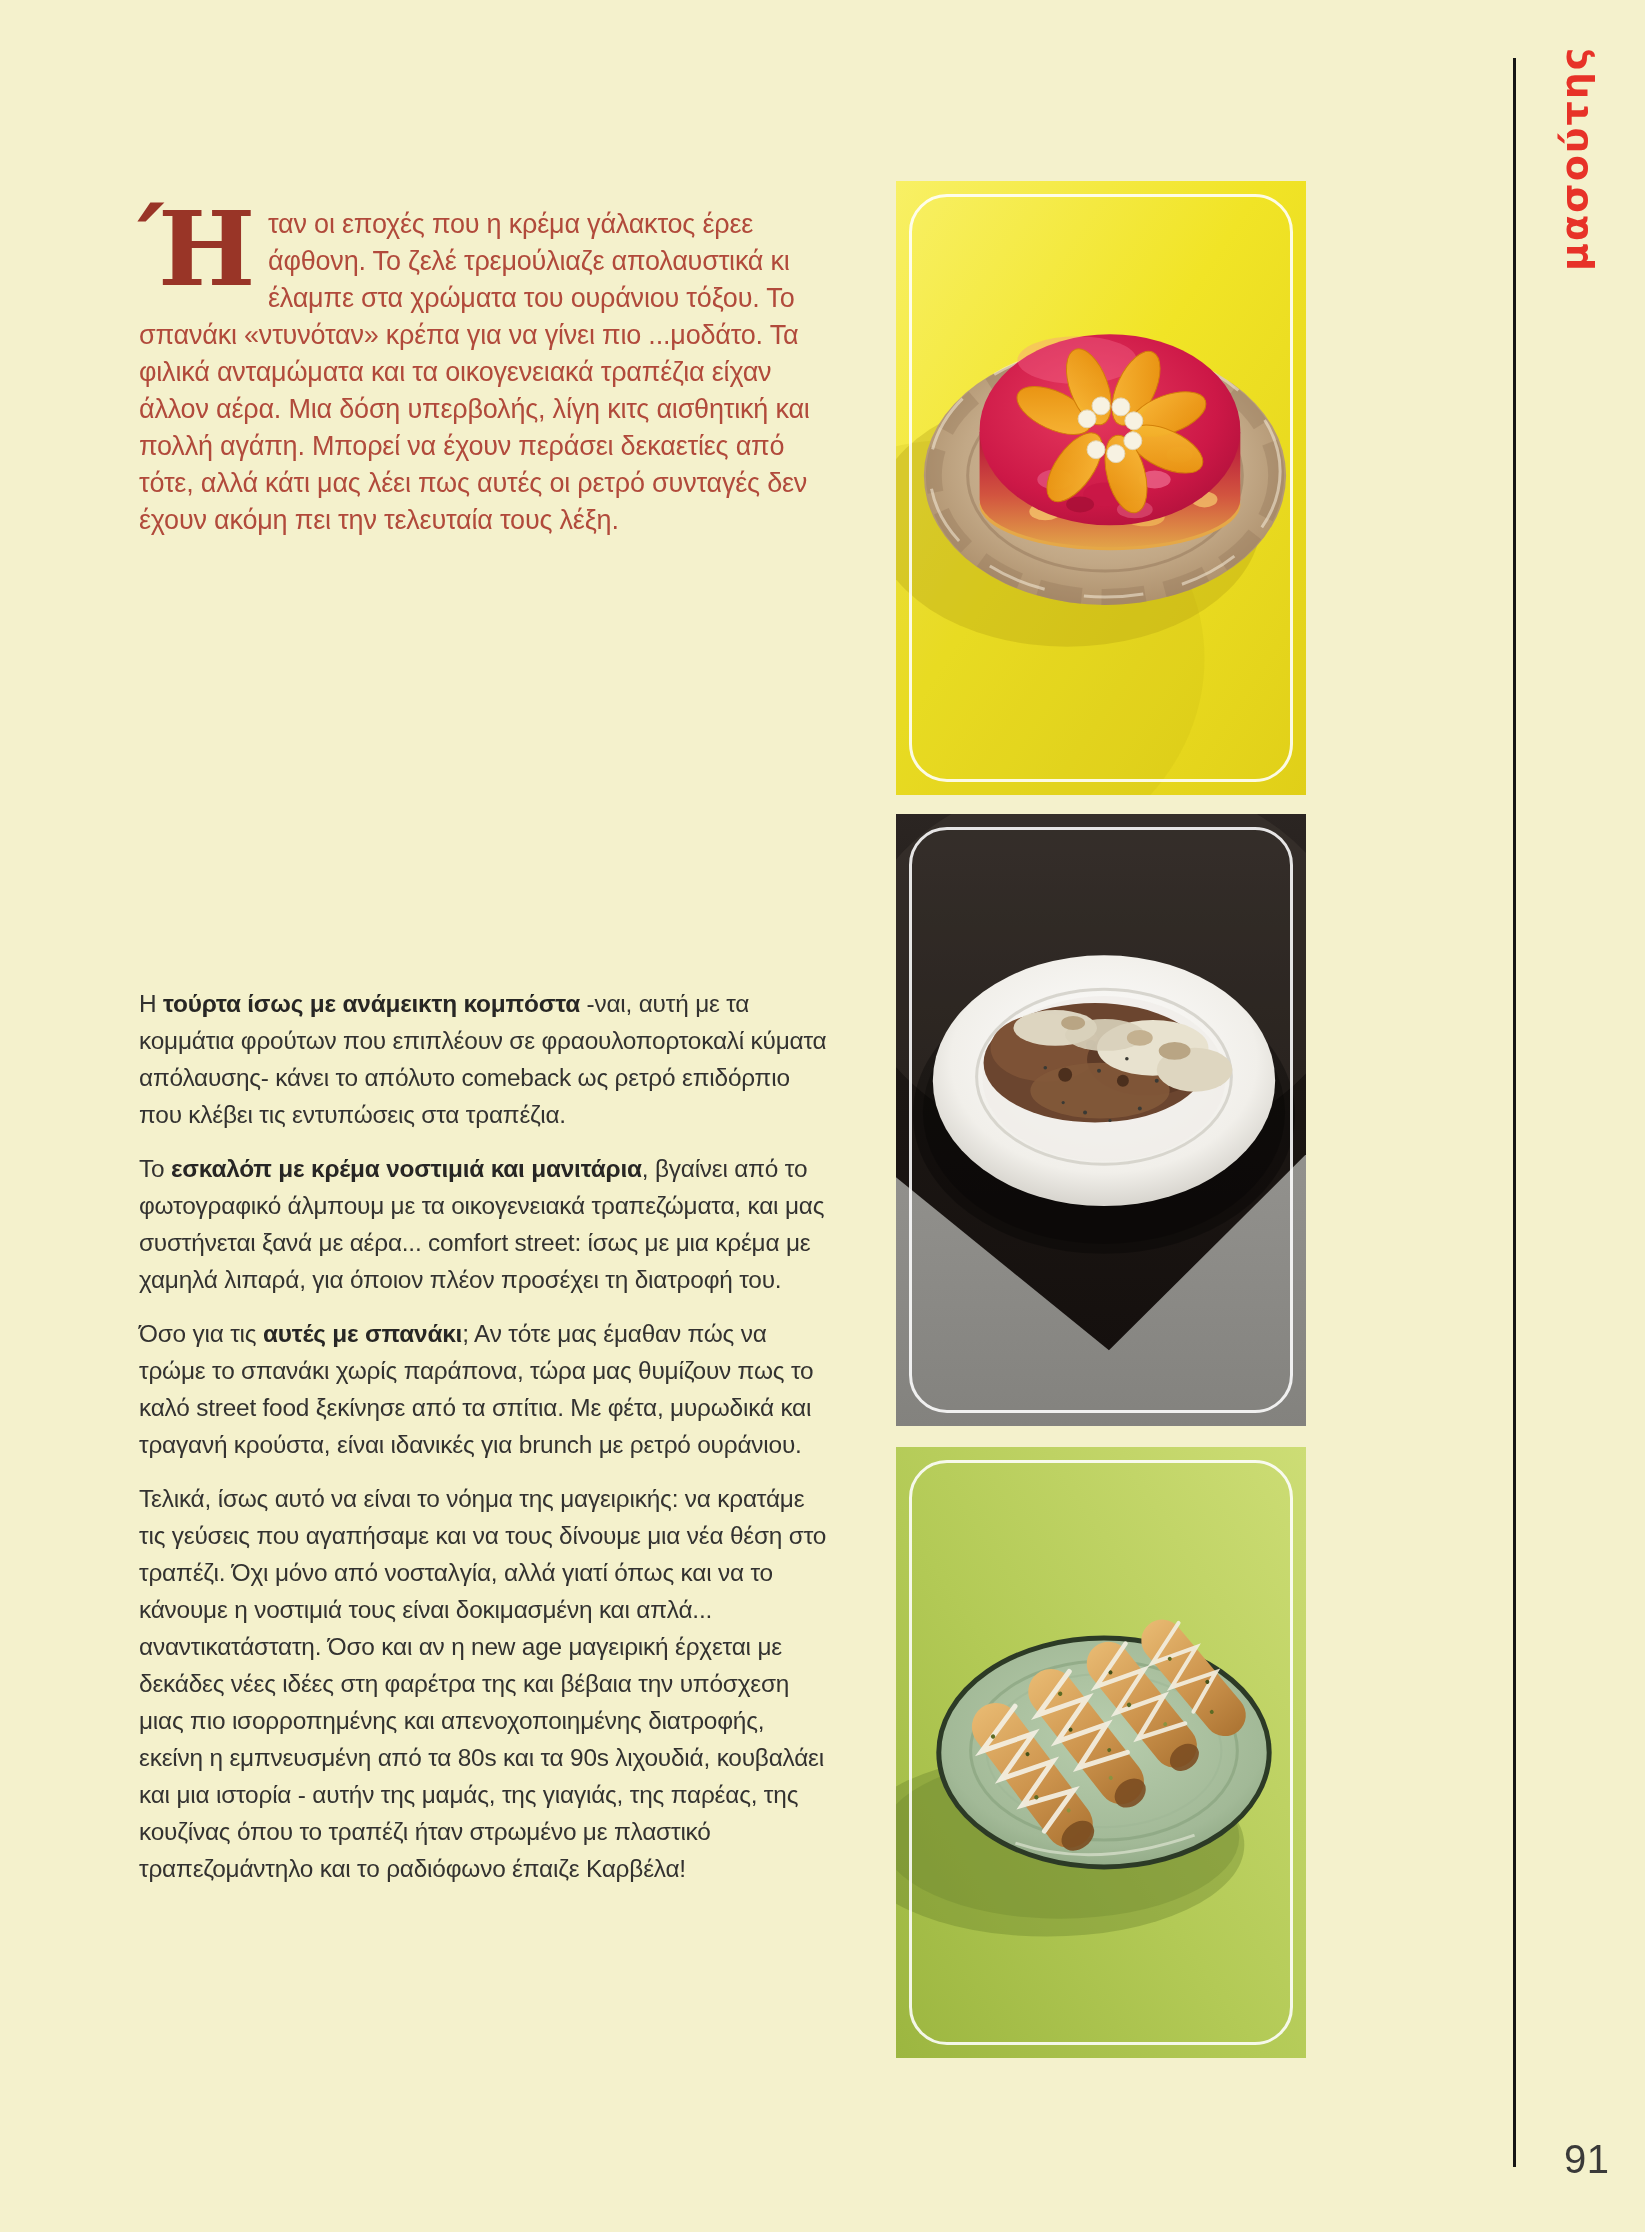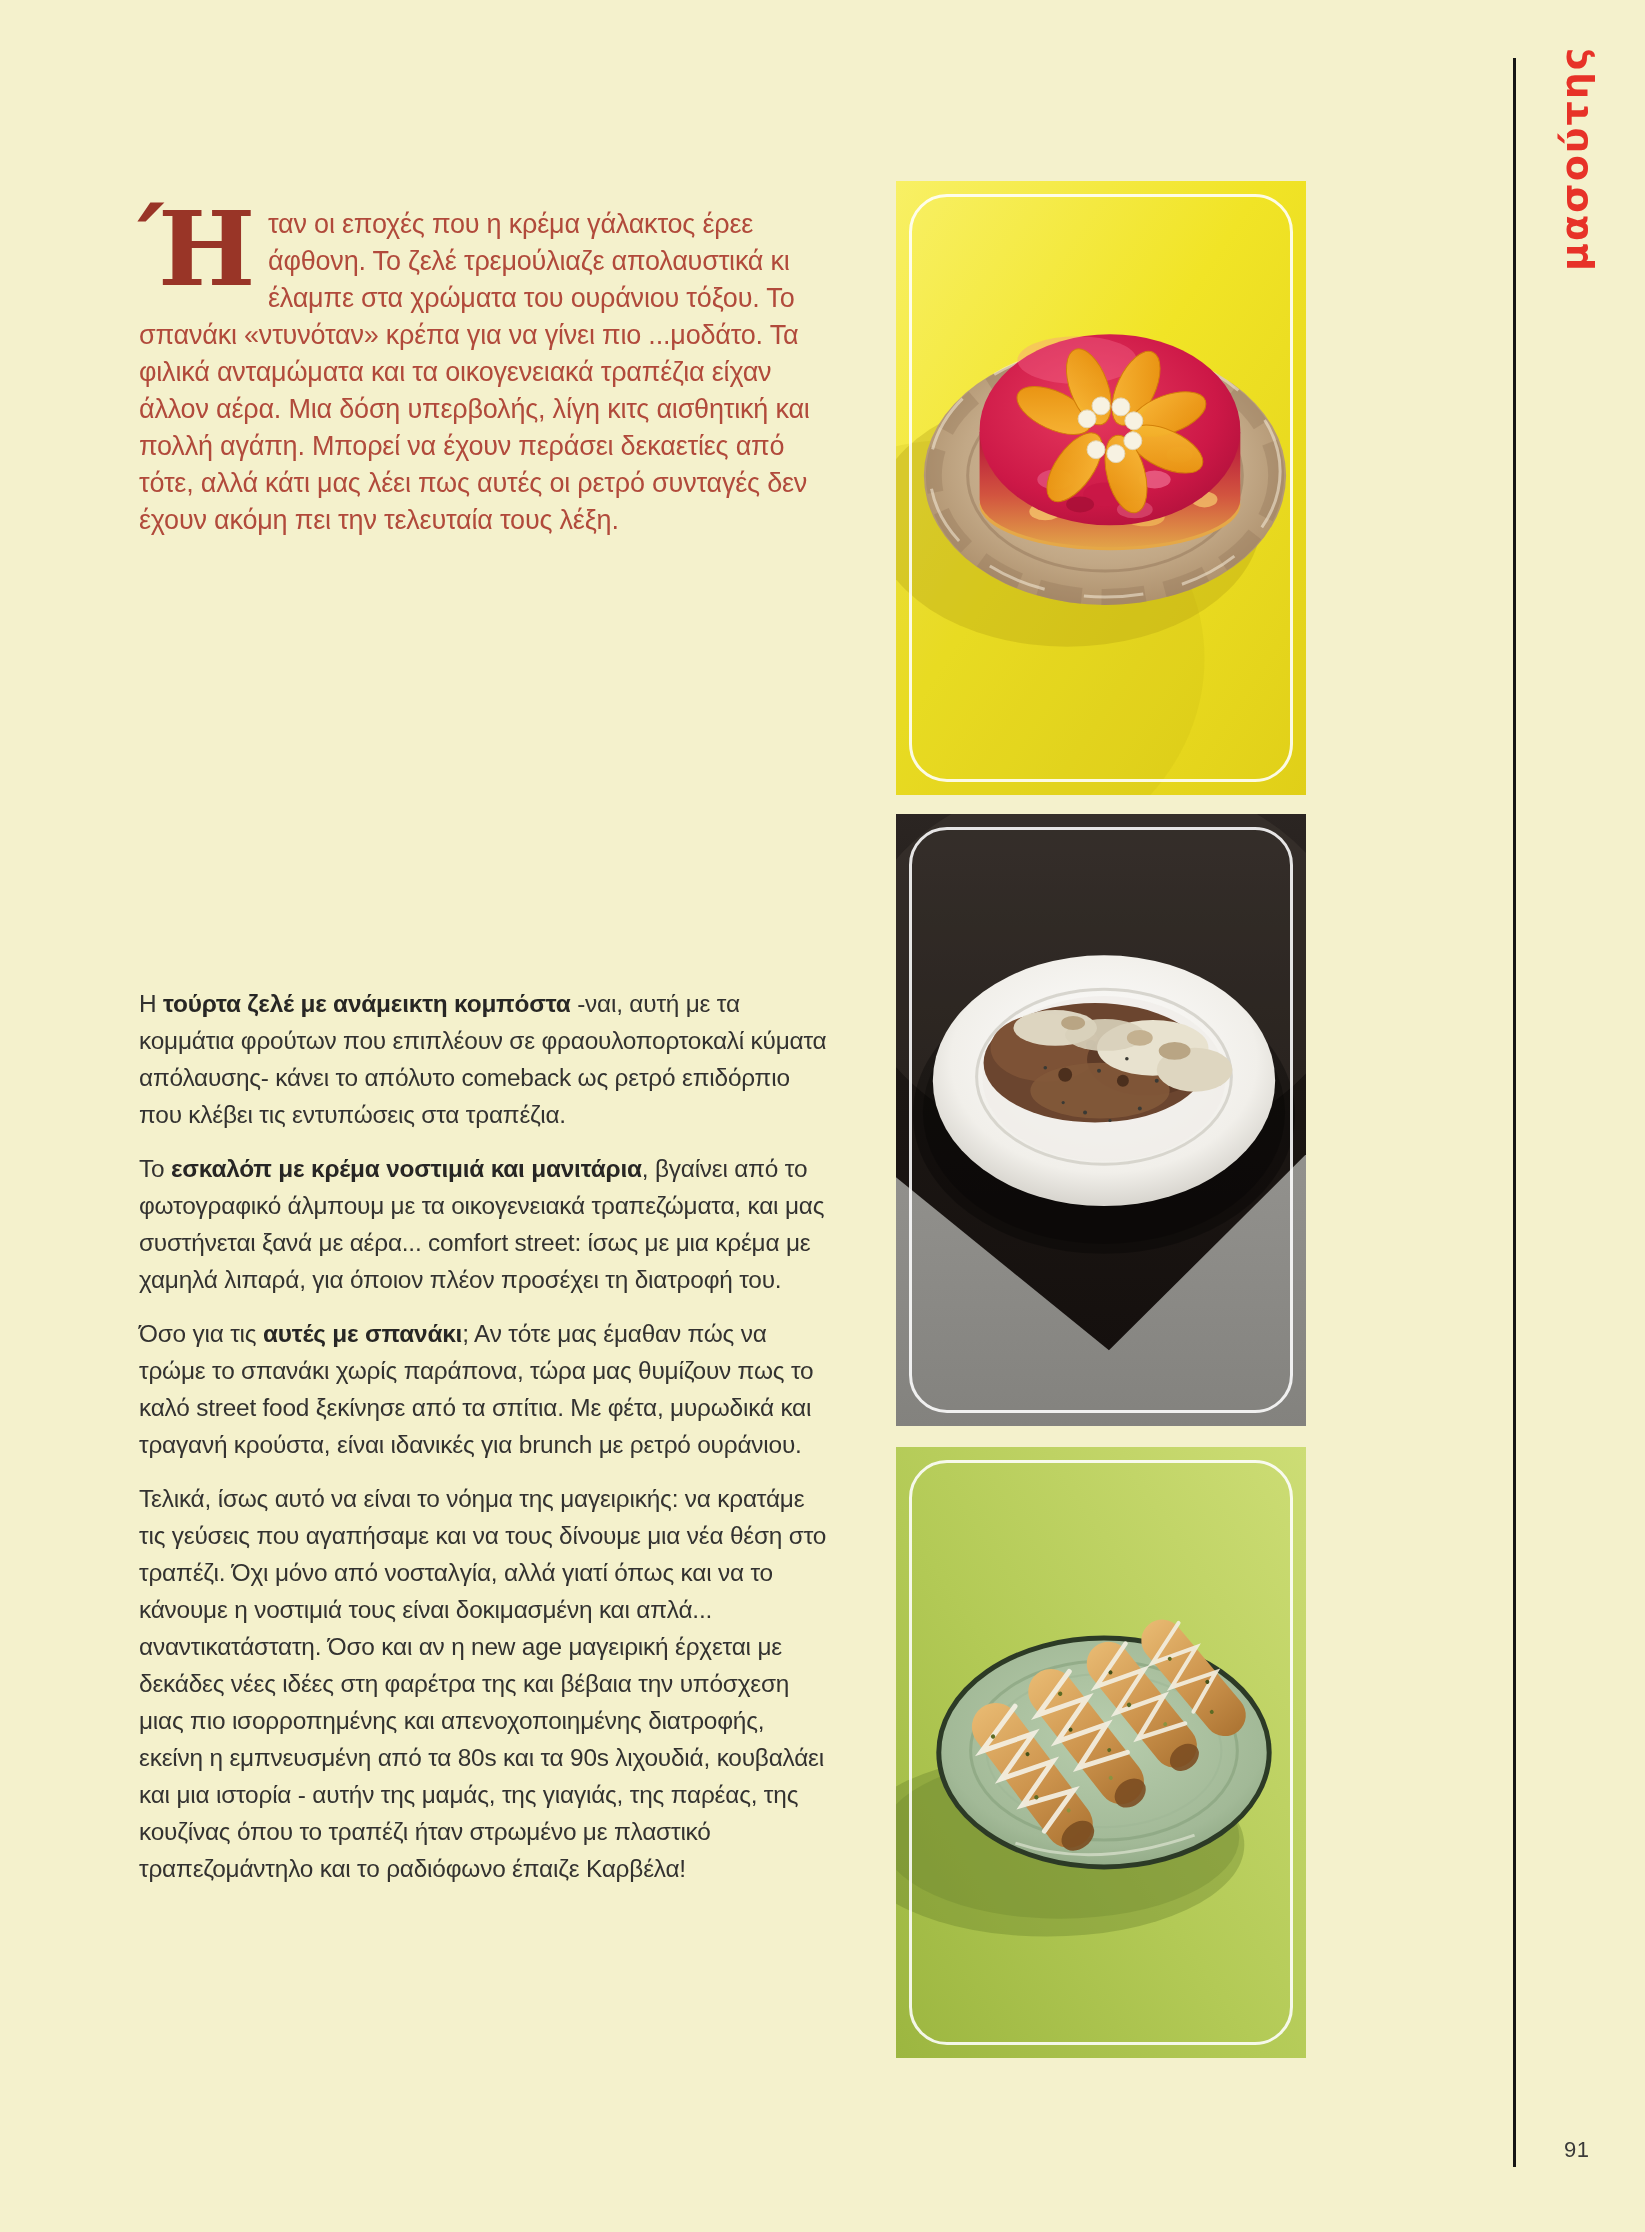--- a/index.html
+++ b/index.html
@@ -46,34 +46,34 @@
   .rule{position:absolute;left:1513px;top:58px;width:3px;height:2109px;background:#161616;}
   .brand{
     position:absolute;left:1552px;top:58px;width:48px;height:213px;
     writing-mode:vertical-rl;transform:rotate(180deg);
     font-family:"DejaVu Sans", sans-serif;
     font-weight:800;font-size:38px;letter-spacing:2px;
     color:#e73228;
   }
   .pagenum{
     position:absolute;left:1564px;top:2137px;
-    font-size:22px;color:#3a3a39;letter-spacing:0.5px;
+    font-size:40px;color:#3a3a39;letter-spacing:0.5px;
   }
 </style>
 </head>
 <body>
 
 <div class="page">
 
   <p class="intro">
     <span class="dropcap">Ή</span><span>ταν οι εποχές που η κρέμα γάλακτος έρεε άφθονη. Το ζελέ τρεμούλιαζε απολαυστικά κι έλαμπε στα χρώματα του ουράνιου τόξου. Το σπανάκι «ντυνόταν» κρέπα για να γίνει πιο ...μοδάτο. Τα φιλικά ανταμώματα και τα οικογενειακά τραπέζια είχαν άλλον αέρα. Μια δόση υπερβολής, λίγη κιτς αισθητική και πολλή αγάπη. Μπορεί να έχουν περάσει δεκαετίες από τότε, αλλά κάτι μας λέει πως αυτές οι ρετρό συνταγές δεν έχουν ακόμη πει την τελευταία τους λέξη.</span>
   </p>
 
   <div class="article-body">
-      <p><span>Η </span><strong>τούρτα ζελέ με ανάμεικτη κομπόστα</strong><span> -ναι, αυτή με τα κομμάτια φρούτων που επιπλέουν σε φραουλοπορτοκαλί κύματα απόλαυσης- κάνει το απόλυτο comeback ως ρετρό επιδόρπιο που κλέβει τις εντυπώσεις στα τραπέζια.</span></p>
+      <p><span>Η </span><strong>τούρτα ίσως με ανάμεικτη κομπόστα</strong><span> -ναι, αυτή με τα κομμάτια φρούτων που επιπλέουν σε φραουλοπορτοκαλί κύματα απόλαυσης- κάνει το απόλυτο comeback ως ρετρό επιδόρπιο που κλέβει τις εντυπώσεις στα τραπέζια.</span></p>
       <p><span>Το </span><strong>εσκαλόπ με κρέμα νοστιμιά και μανιτάρια</strong><span>, βγαίνει από το φωτογραφικό άλμπουμ με τα οικογενειακά τραπεζώματα, και μας συστήνεται ξανά με αέρα... comfort street: ίσως με μια κρέμα με χαμηλά λιπαρά, για όποιον πλέον προσέχει τη διατροφή του.</span></p>
       <p><span>Όσο για τις </span><strong>αυτές με σπανάκι</strong><span>; Αν τότε μας έμαθαν πώς να τρώμε το σπανάκι χωρίς παράπονα, τώρα μας θυμίζουν πως το καλό street food ξεκίνησε από τα σπίτια. Με φέτα, μυρωδικά και τραγανή κρούστα, είναι ιδανικές για brunch με ρετρό ουράνιου.</span></p>
       <p><span>Τελικά, ίσως αυτό να είναι το νόημα της μαγειρικής: να κρατάμε τις γεύσεις που αγαπήσαμε και να τους δίνουμε μια νέα θέση στο τραπέζι. Όχι μόνο από νοσταλγία, αλλά γιατί όπως και να το κάνουμε η νοστιμιά τους είναι δοκιμασμένη και απλά... αναντικατάστατη. Όσο και αν η new age μαγειρική έρχεται με δεκάδες νέες ιδέες στη φαρέτρα της και βέβαια την υπόσχεση μιας πιο ισορροπημένης και απενοχοποιημένης διατροφής, εκείνη η εμπνευσμένη από τα 80s και τα 90s λιχουδιά, κουβαλάει και μια ιστορία - αυτήν της μαμάς, της γιαγιάς, της παρέας, της κουζίνας όπου το τραπέζι ήταν στρωμένο με πλαστικό τραπεζομάντηλο και το ραδιόφωνο έπαιζε Καρβέλα!</span></p>
     </div>
 
   <figure class="photo photo-1" style="margin:0;" aria-label="Τούρτα ζελέ με ανάμεικτη κομπόστα σε κίτρινο φόντο">
     <svg viewBox="0 0 412 617" preserveAspectRatio="none">
       <defs>
         <linearGradient id="p1bg" x1="0" y1="0" x2="1" y2="1">
           <stop offset="0" stop-color="#f8f065"></stop>

